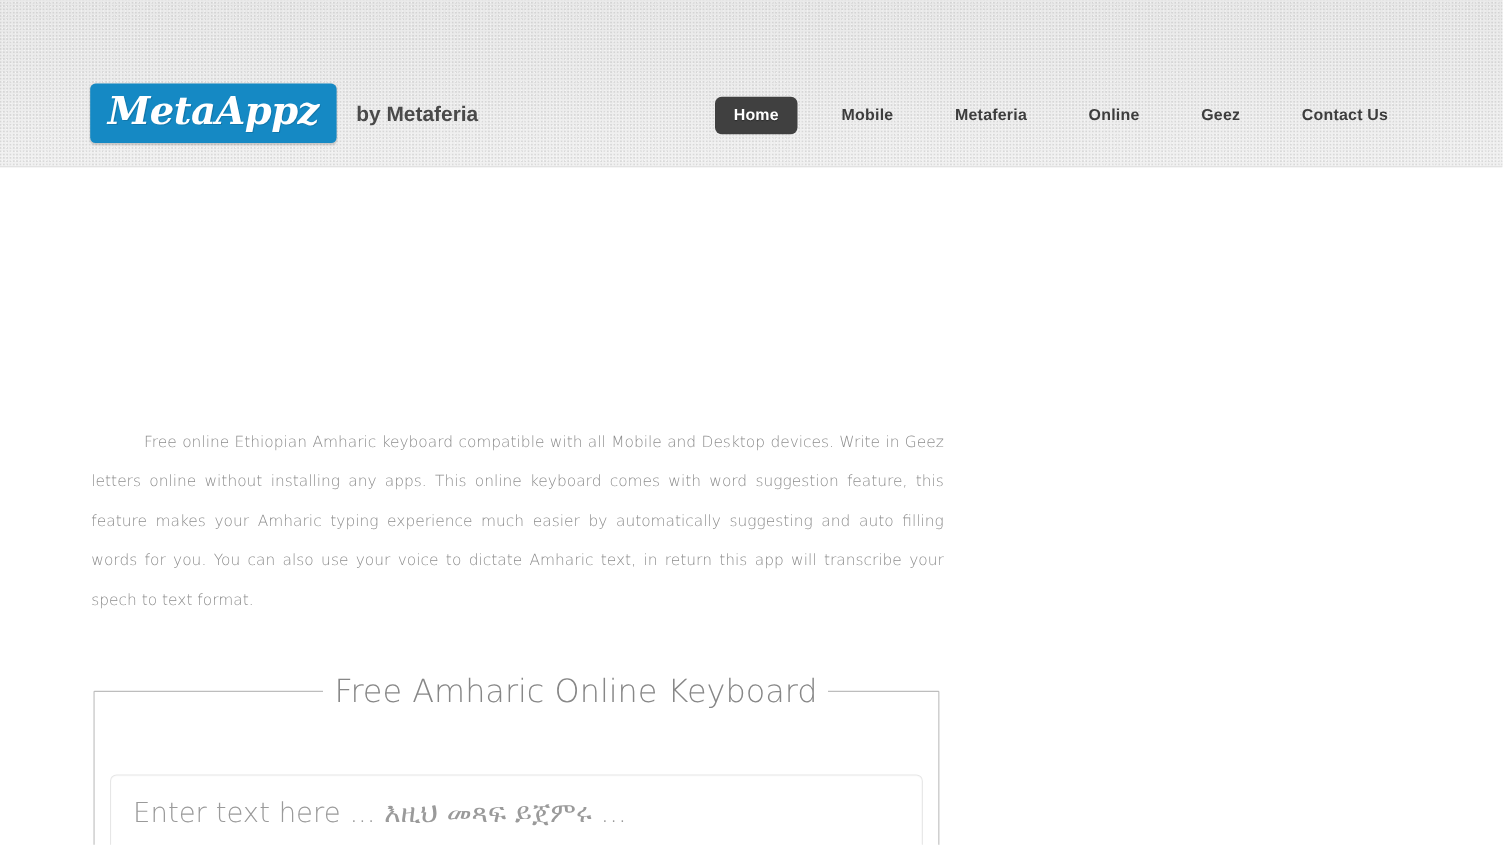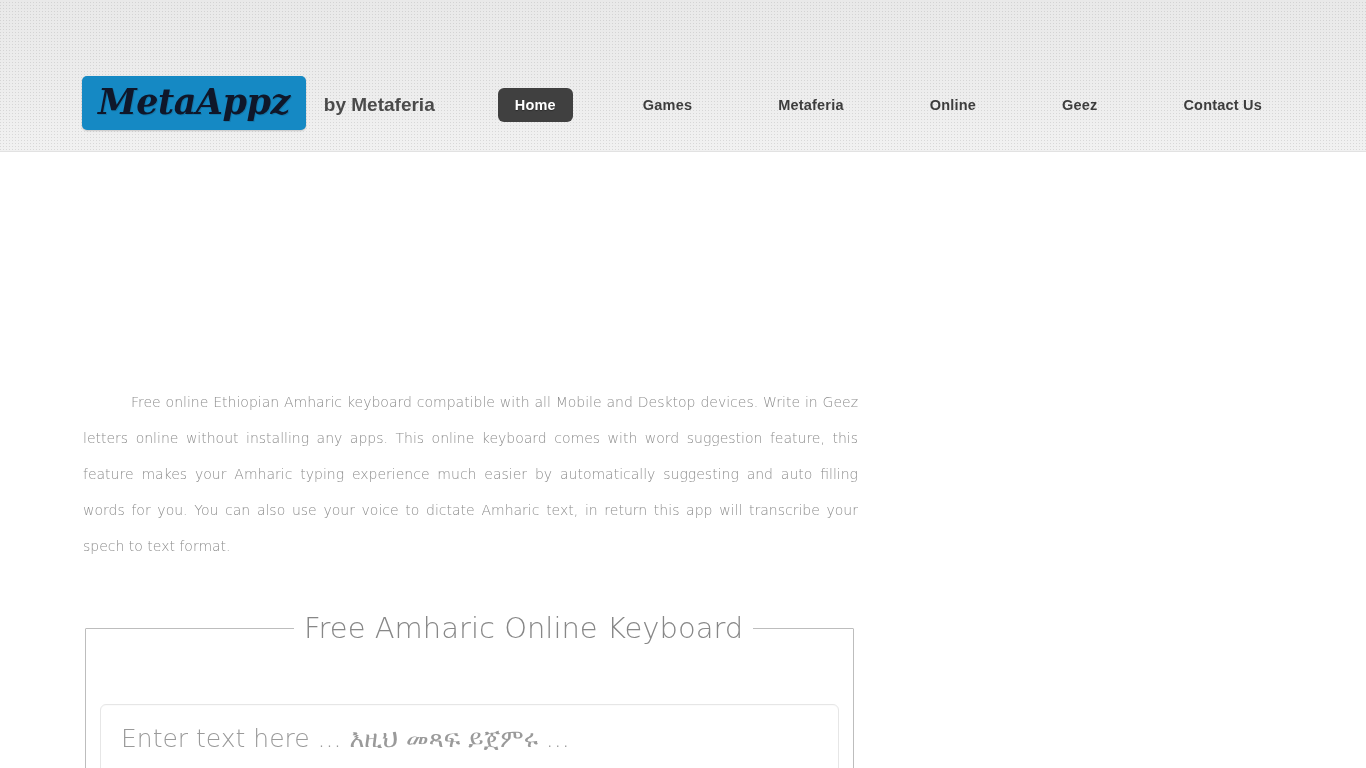--- a/index.html
+++ b/index.html
@@ -44,21 +44,21 @@
   }
   .logo-badge {
     display: block;
     background: #1589c4;
     border-radius: 5px;
     padding: 7px 16px 9px 16px;
     box-shadow: 0 1px 2px rgba(0,0,0,0.18);
   }
   .logo-text {
     display: block;
-    color: #0f172a;
+    color: #ffffff;
     font-family: "DejaVu Serif", serif;
     font-weight: bold;
     font-style: italic;
     font-size: 35px;
     line-height: 38px;
     letter-spacing: -0.5px;
     white-space: nowrap;
     text-shadow: 1px 1px 0 rgba(0,0,0,0.12);
   }
   .logo-byline {
@@ -69,21 +69,20 @@
     white-space: nowrap;
     padding-top: 4px;
   }
 
   .main-nav {
     position: absolute;
     right: 90px;
     top: 88px;
     display: flex;
     align-items: flex-end;
-    gap: 30px;
   }
   .nav-item {
     display: block;
     color: #3d3d3d;
     font-size: 14.5px;
     font-weight: bold;
     text-decoration: none;
     white-space: nowrap;
     padding: 9px 14px;
     margin: 0 14px;
@@ -178,21 +177,21 @@
 
     <div class="logo-wrap">
       <span class="logo-badge">
         <span class="logo-text">MetaAppz</span>
       </span>
       <span class="logo-byline">by Metaferia</span>
     </div>
 
     <nav class="main-nav">
       <a class="nav-item active" href="#">Home</a>
-      <a class="nav-item" href="#">Games</a>
+      <a class="nav-item" href="#">Mobile</a>
       <a class="nav-item" href="#">Metaferia</a>
       <a class="nav-item" href="#">Online</a>
       <a class="nav-item" href="#">Geez</a>
       <a class="nav-item" href="#">Contact Us</a>
     </nav>
 
   </div>
 </header>
 
 <main class="page-main">

